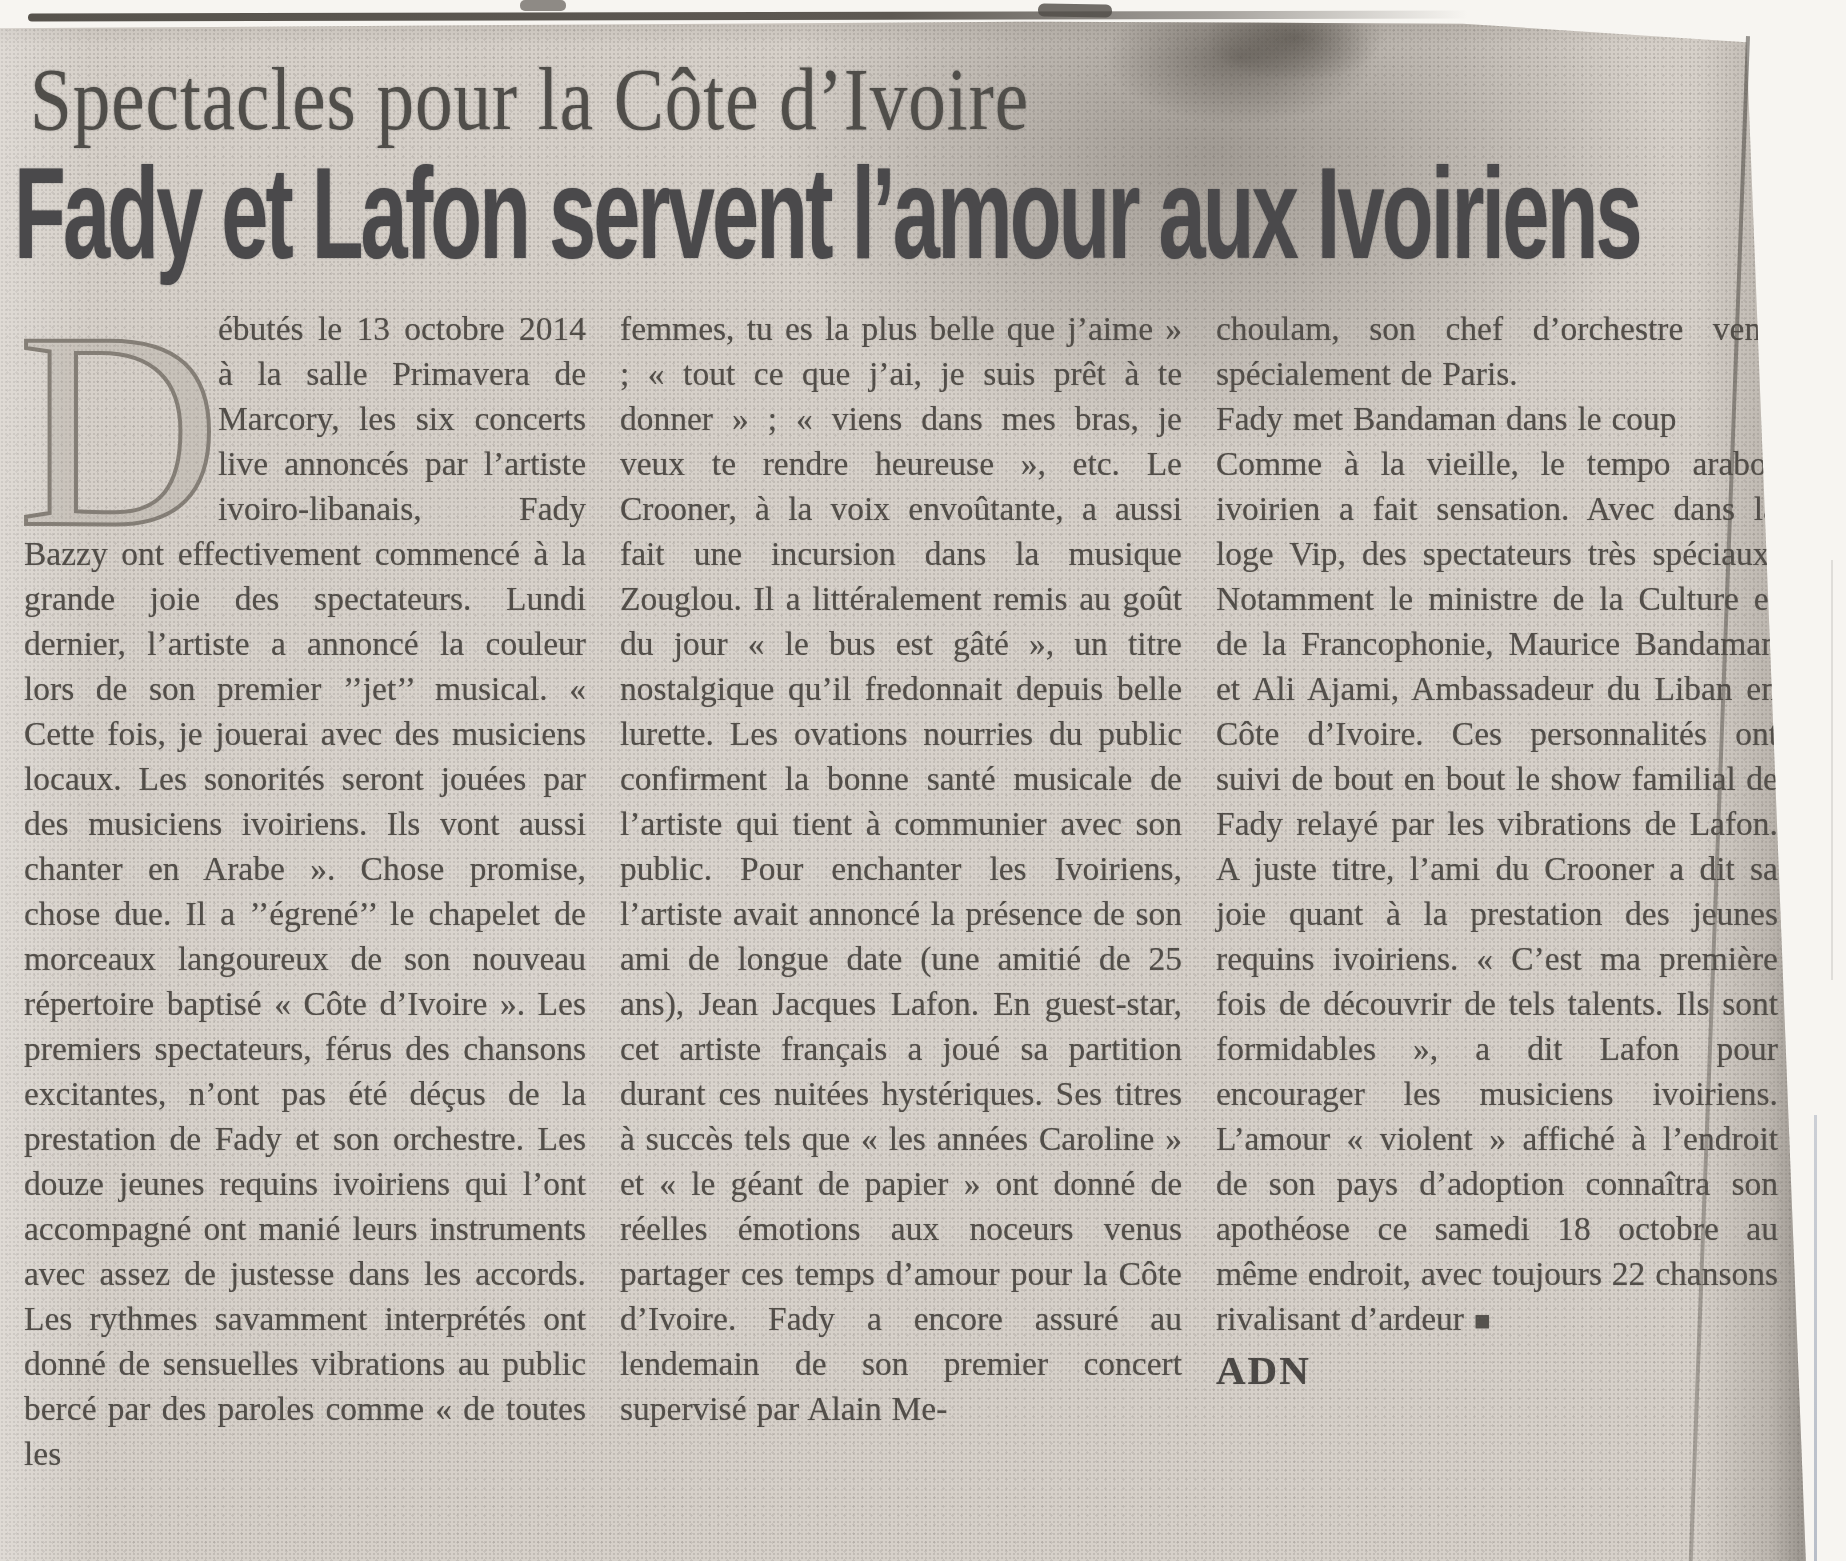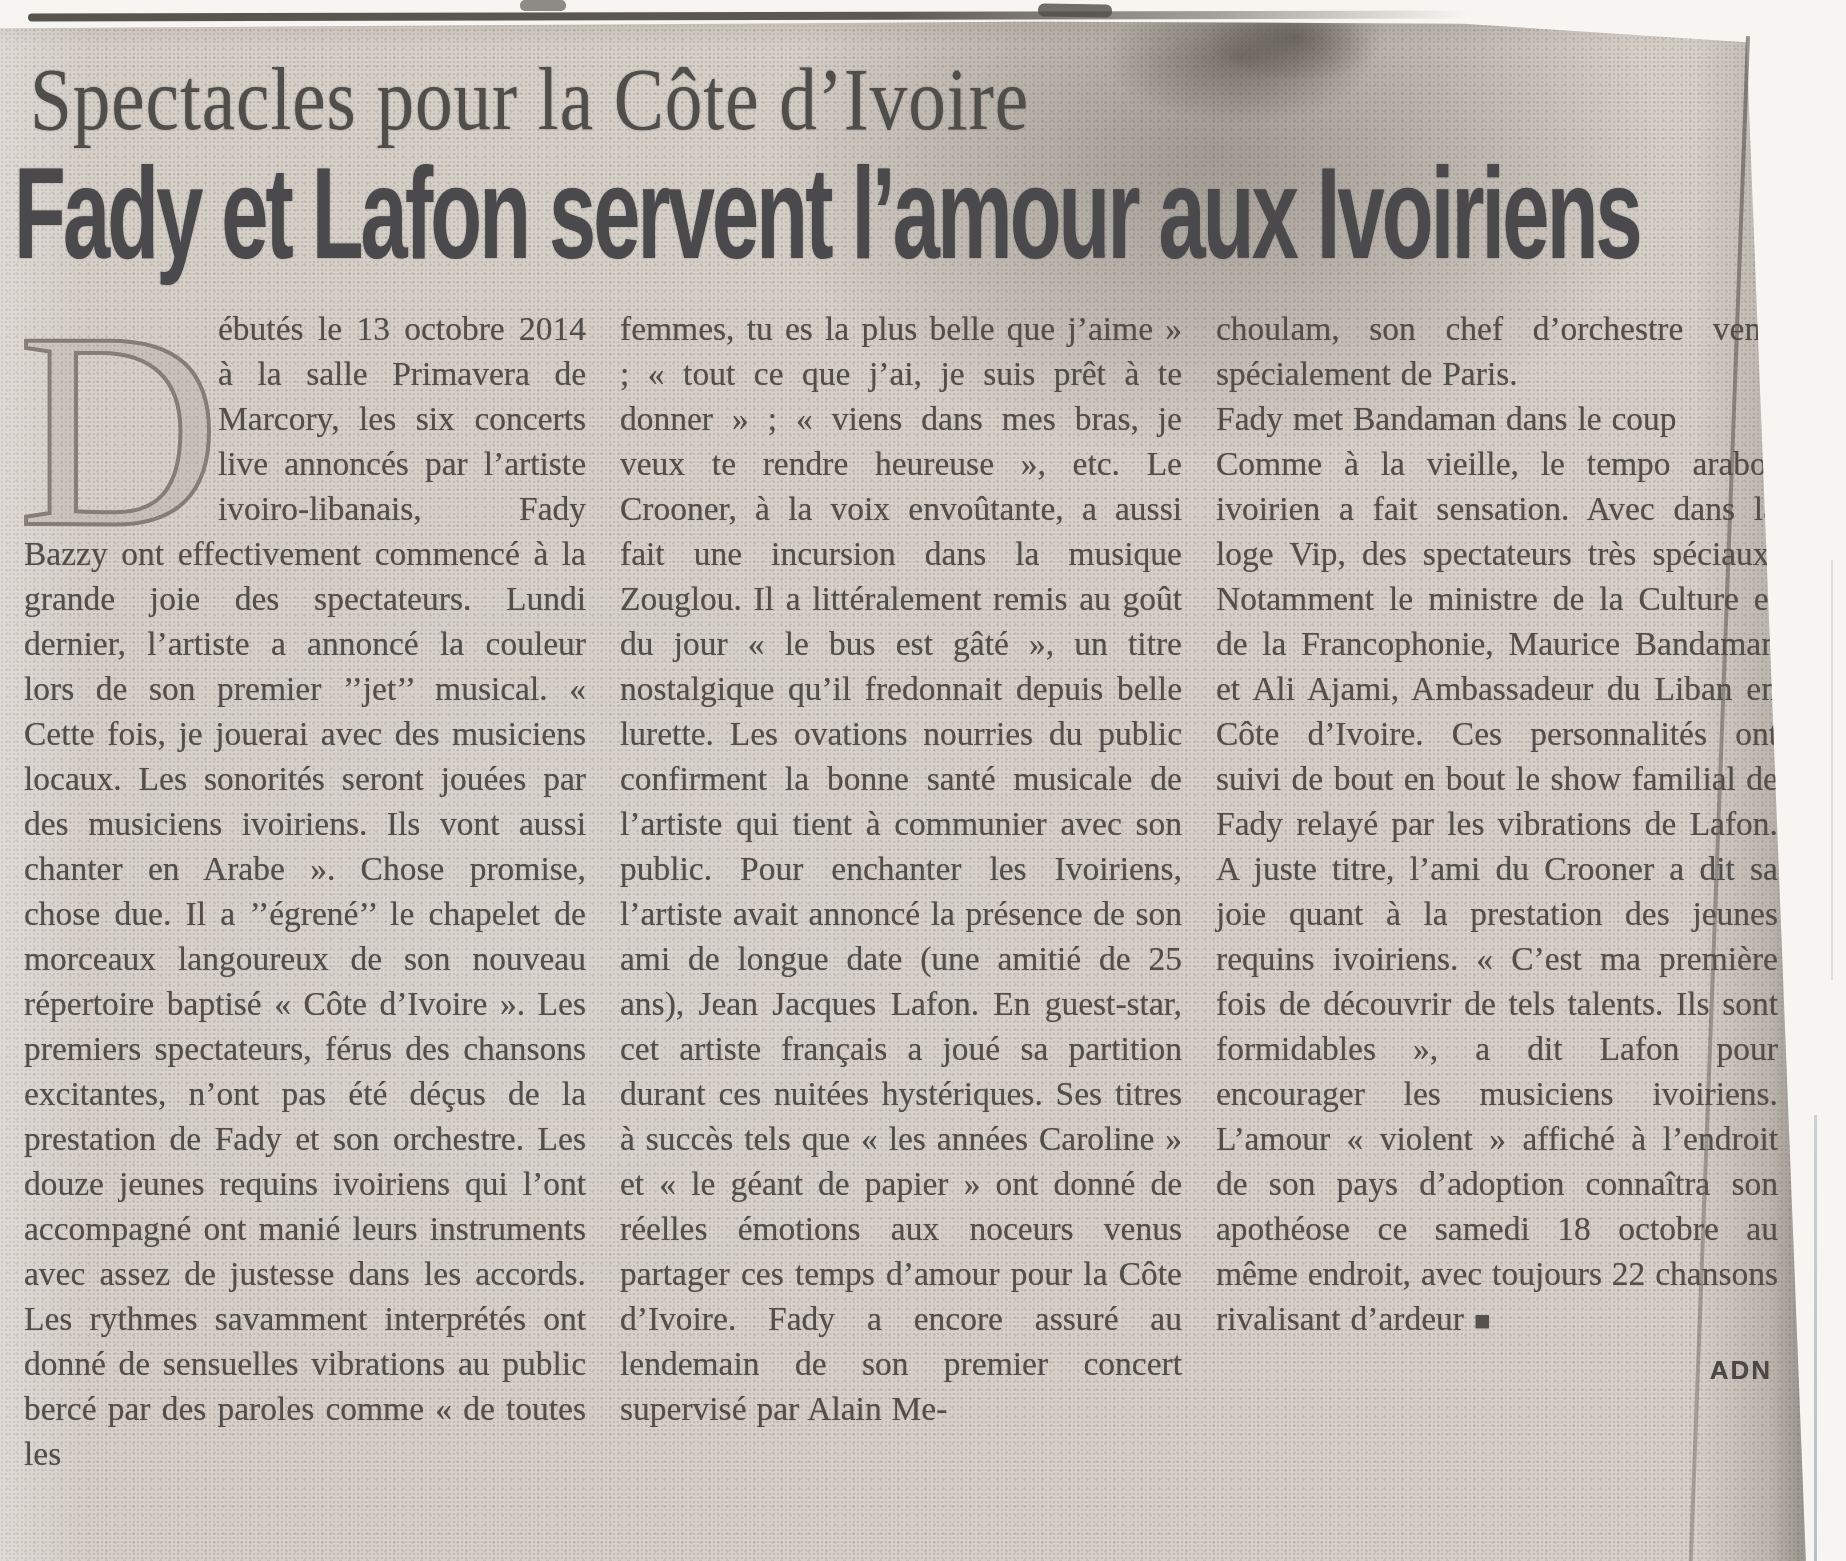--- a/index.html
+++ b/index.html
@@ -70,23 +70,23 @@
   .col .endmark{font-style:normal;font-size:.82em;color:#55524d;letter-spacing:0;}
   .dropcap-box{float:left;width:194px;height:224px;position:relative;}
   .dropcap{
     position:absolute;left:-6px;top:-16px;
     font-family:"Liberation Serif", serif;font-size:280px;line-height:1;
     color:rgba(168,161,152,.30);
     -webkit-text-stroke:4px #847e76;
     text-shadow:none;
   }
   .byline{
-    text-align:right;font-weight:700;font-size:26px;color:#4b4845;
+    font-weight:700;font-size:41px;color:#4b4845;
     letter-spacing:2px;margin-top:4px;padding-right:6px;
-    font-family:Liberation Sans, sans-serif;
+    font-family:Liberation Serif, serif;
   }
 </style>
 </head>
 <body>
 
 <div class="paper">
   <div class="kicker">Spectacles pour la Côte d’Ivoire</div>
   <h1 class="headline">Fady et Lafon servent l’amour aux Ivoiriens</h1>
 
   <div class="columns">

